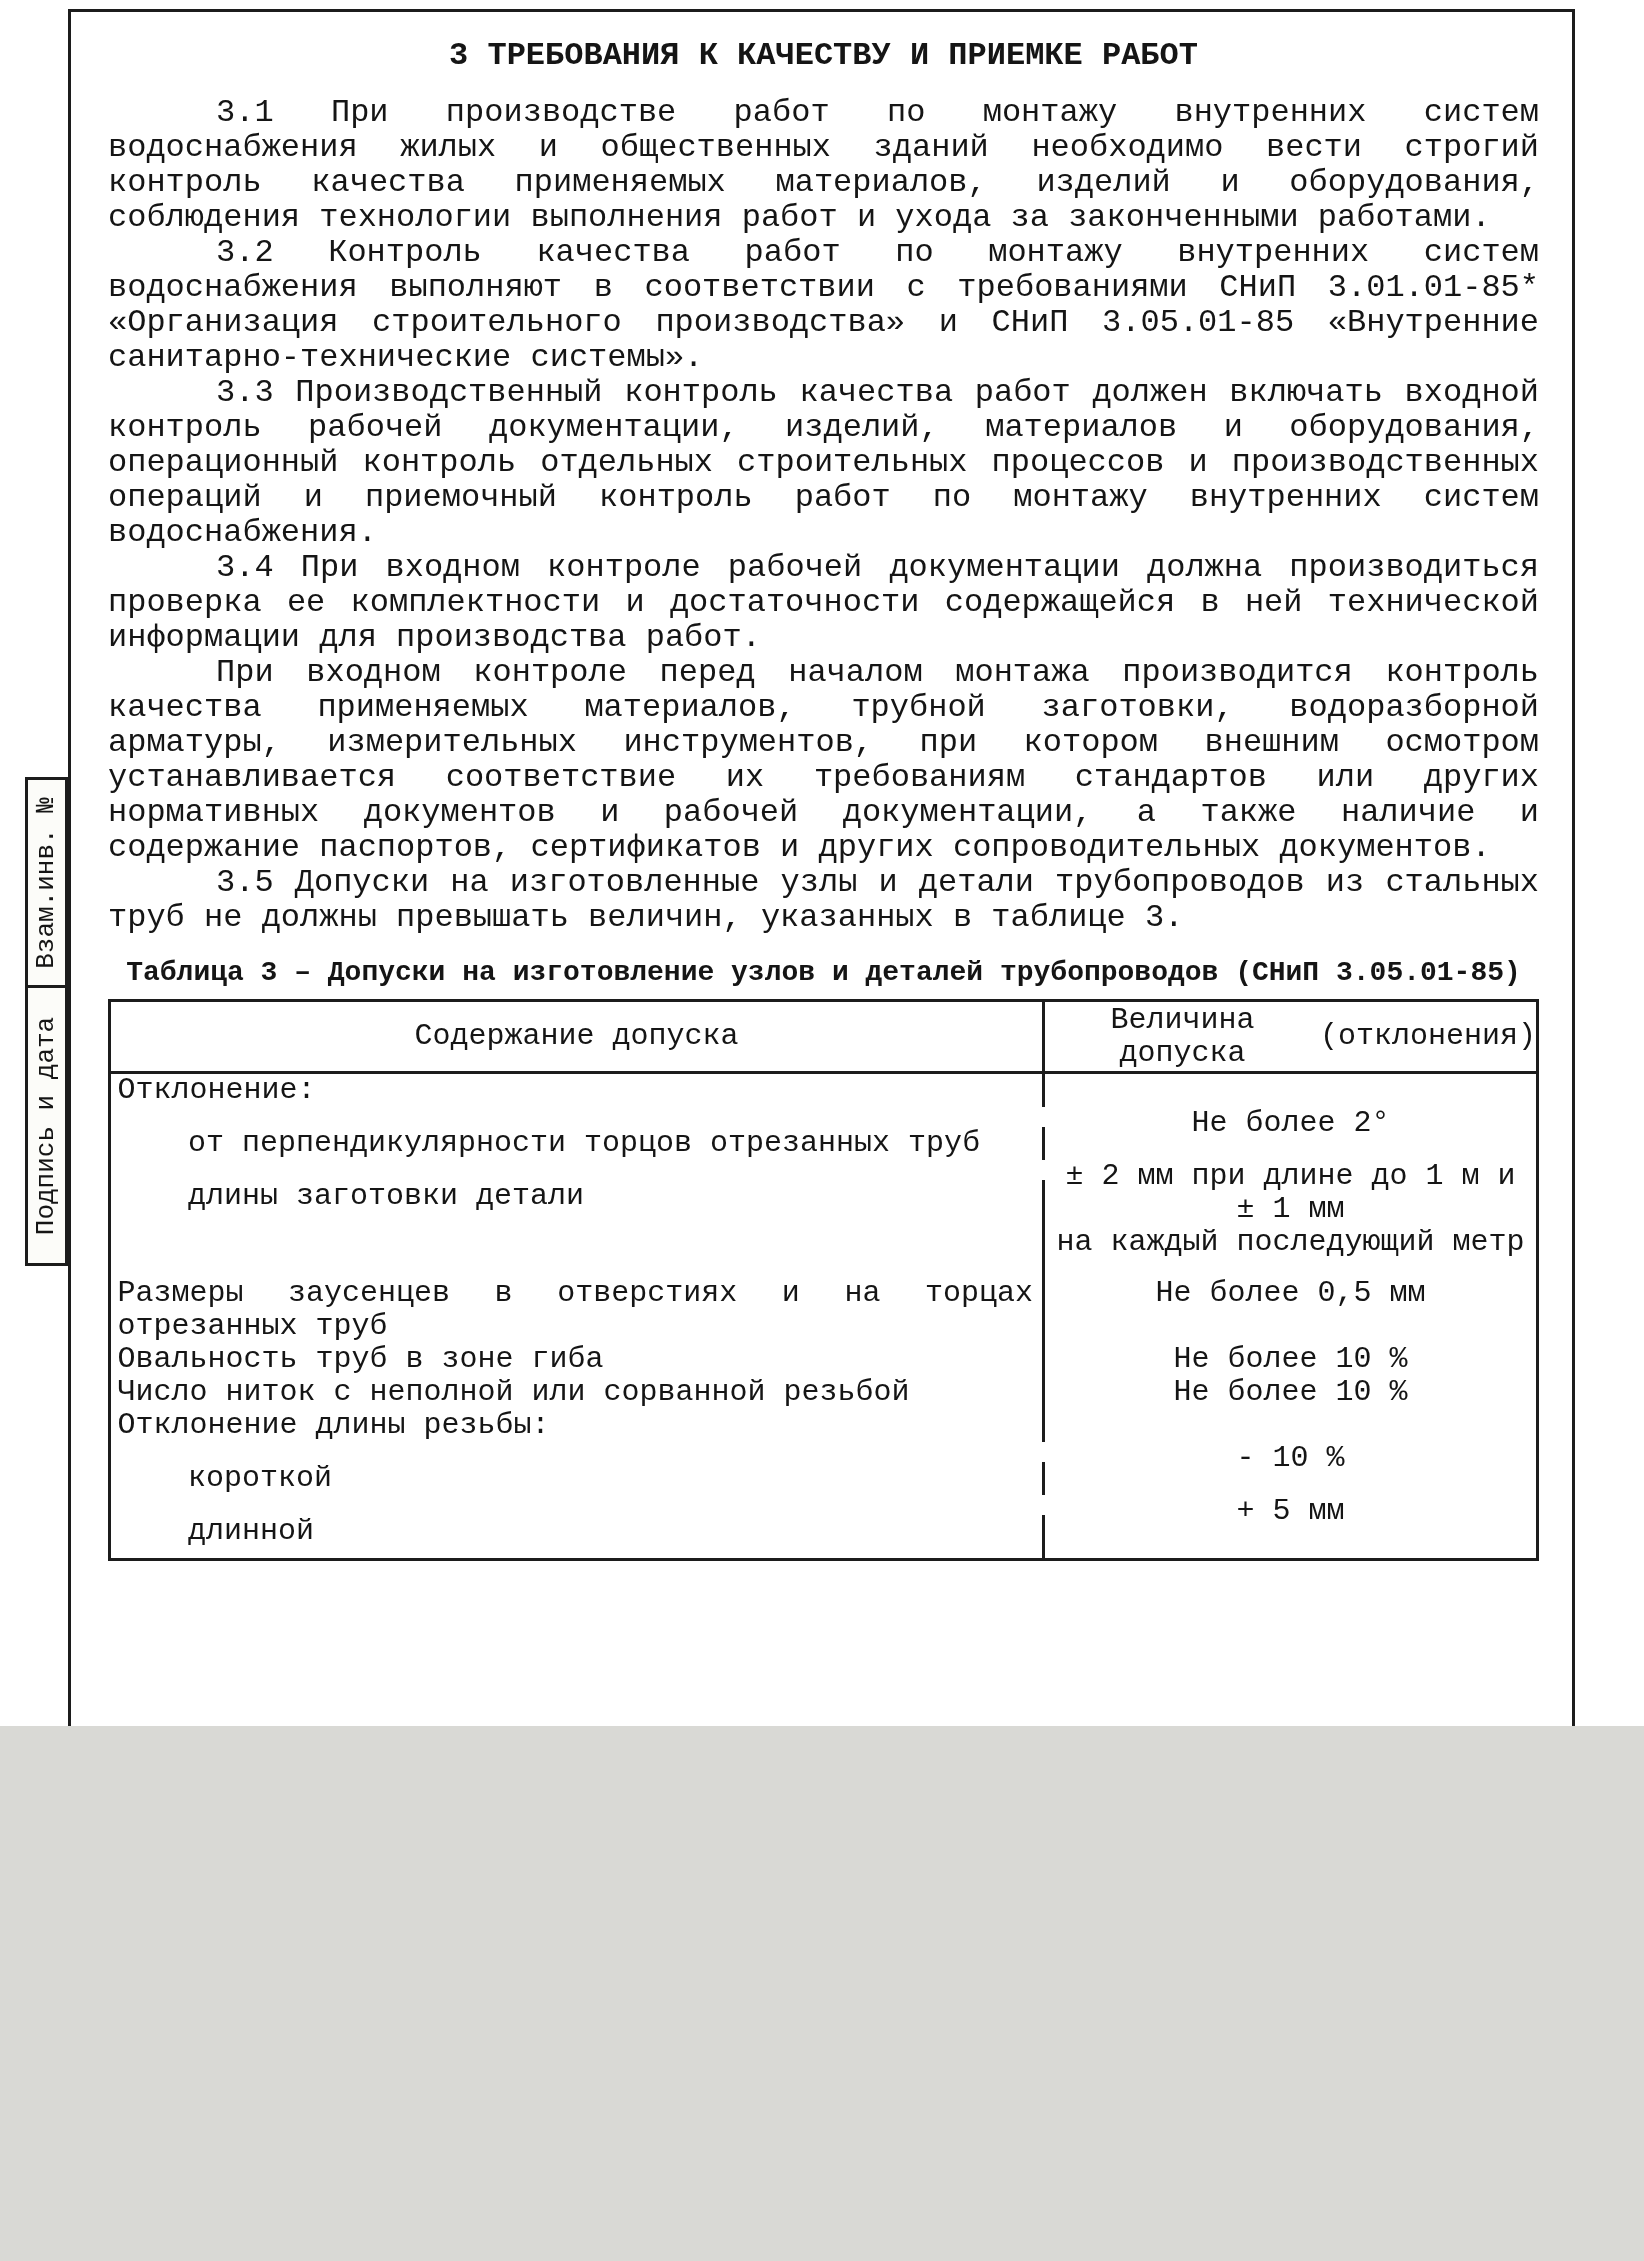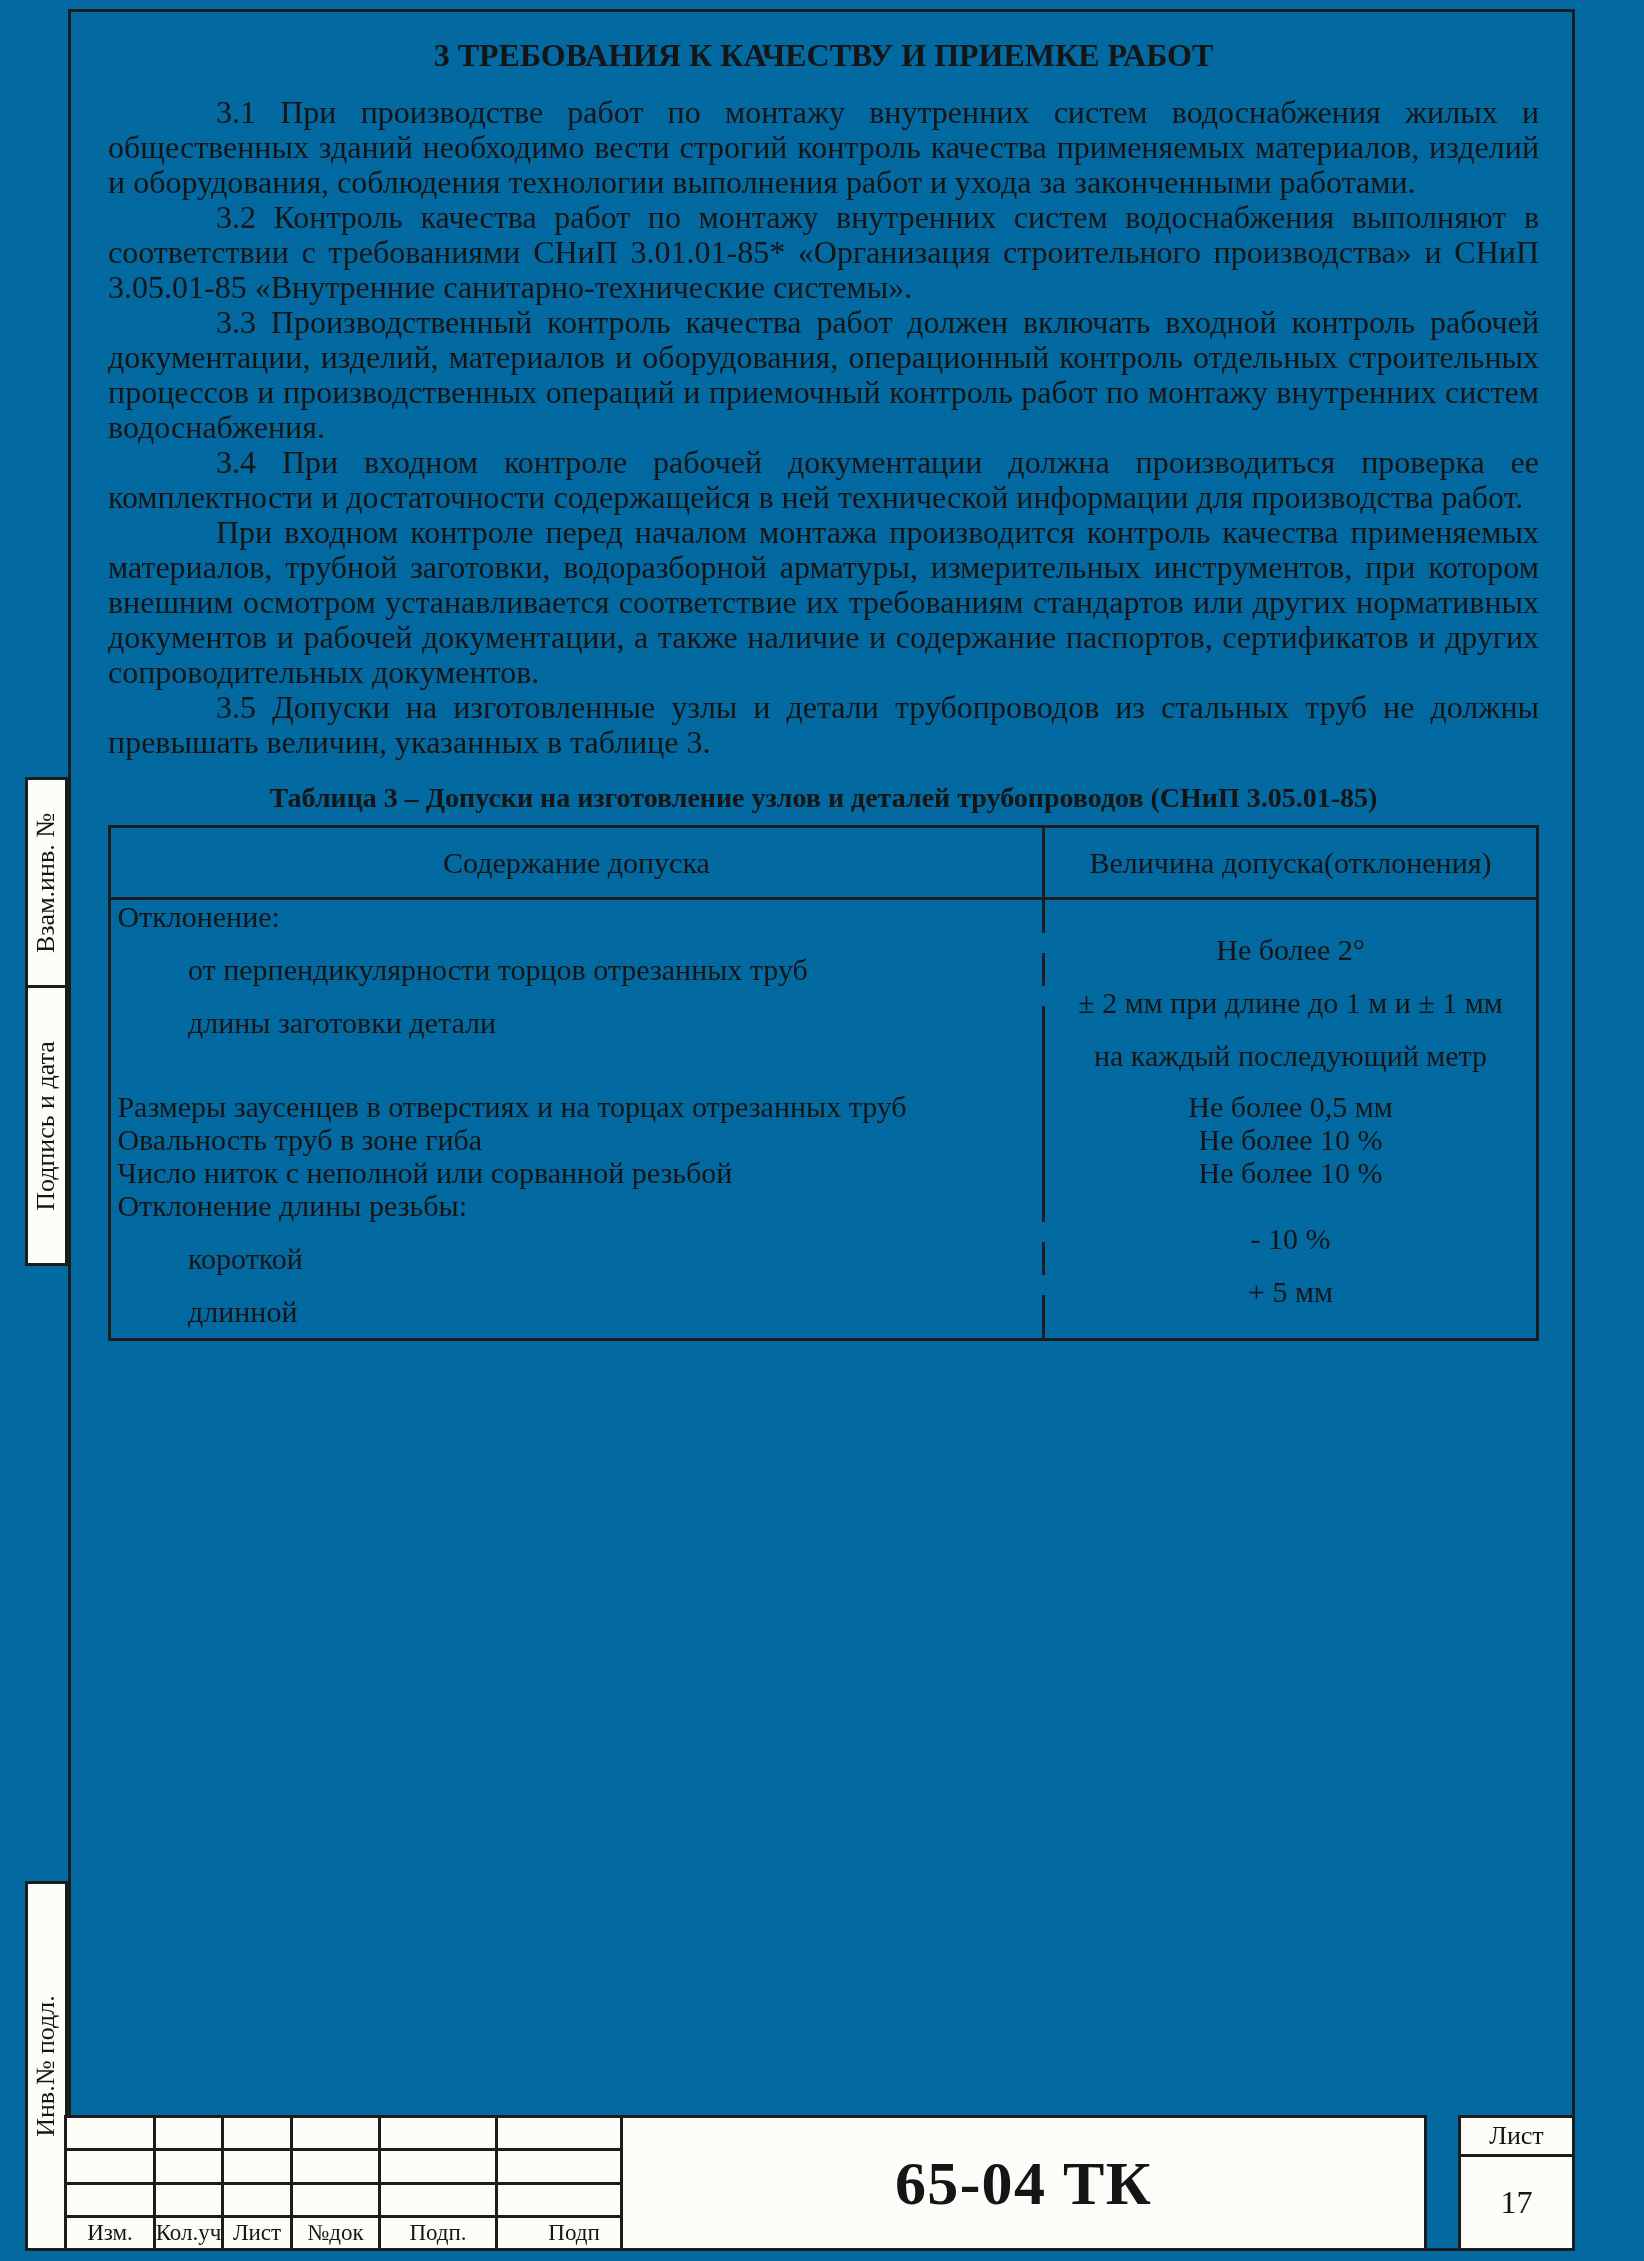--- a/index.html
+++ b/index.html
@@ -1,22 +1,22 @@
 <!DOCTYPE html>
 <html style="font-size:10.3px"><head>
 <meta charset="utf-8">
 <style>
   * { box-sizing: border-box; }
   html, body { margin: 0; padding: 0; background: #d9d9d5; }
   .page {
     position: relative;
     width: 1644px;
-    height: 2261px;
-    background: #0369a1;
-    font-family: Liberation Serif, serif;
+    height: 1726px;
+    background: #ffffff;
+    font-family: Liberation Mono, monospace;
     color: #151515;
     overflow: hidden;
   }
   .frame {
     position: absolute;
     left: 68px; top: 9px;
     width: 1507px; height: 2242px;
     border: 3.9px solid #1c1c1c;
   }
   .content {

